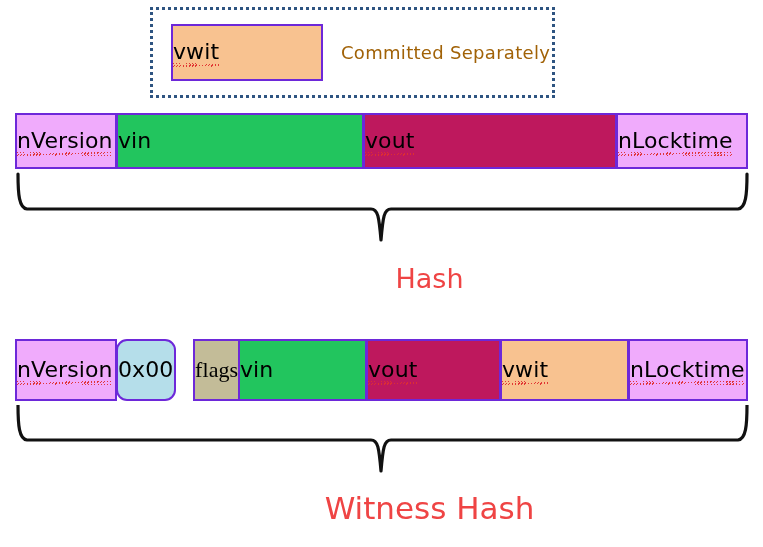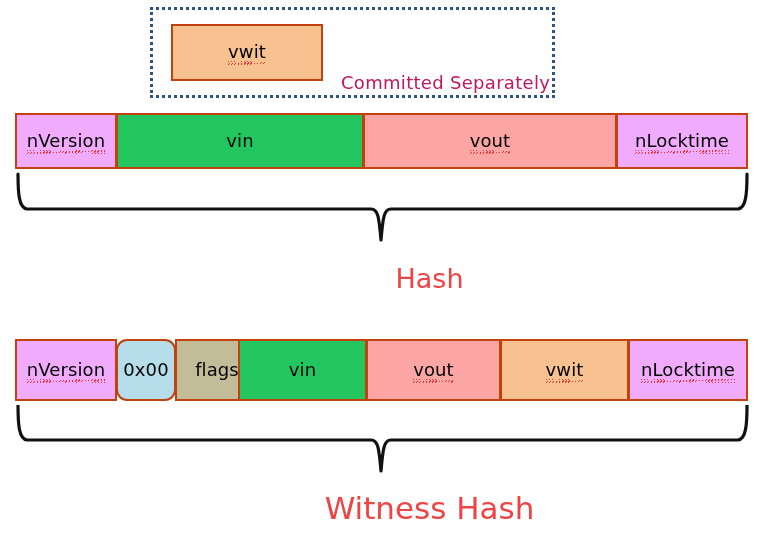--- a/index.html
+++ b/index.html
@@ -29,25 +29,25 @@
     width: 405px;
     height: 91px;
     border: 3px dotted #2E5481;
     box-sizing: border-box;
   }
 
   
   .cell {
     position: absolute;
     box-sizing: border-box;
-    border: 2px solid #c2410c;
+    border: 2px solid #6d28d9;
     display: flex;
     align-items: center;
-    justify-content: center;
-    font-size: 18px;
+    justify-content: flex-start;
+    font-size: 22px;
     line-height: 1;
     letter-spacing: 0.1px;
     white-space: nowrap;
   }
 
   
   .sq {
     position: relative;
     display: inline-block;
     padding-bottom: 1px;
@@ -82,30 +82,30 @@
   .row1 .cell { top: 113px; height: 56px; }
   .r1-nversion  { left: 15px;  width: 102px; }
   .r1-vin       { left: 116px; width: 248px; }
   .r1-vout      { left: 363px; width: 254px; }
   .r1-nlocktime { left: 616px; width: 132px; }
 
   
   .row2 .cell { top: 339px; height: 62px; }
   .r2-nversion  { left: 15px;  width: 102px; }
   .r2-0x00      { left: 116px; width: 60px; border-radius: 11px; }
-  .r2-flags     { left: 175px; width: 84px; }
+  .r2-flags     { left: 193px; width: 84px; font-family: Liberation Serif, serif; }
   .r2-vin       { left: 238px; width: 129px; }
   .r2-vout      { left: 366px; width: 135px; }
   .r2-vwit      { left: 500px; width: 129px; }
   .r2-nlocktime { left: 628px; width: 120px; }
 
   
   .c-cream  { background: #f0abfc; }
   .c-green  { background: #22c55e; }
-  .c-blue   { background: #fca5a5; }
+  .c-blue   { background: #be185d; }
   .c-orange { background: #F8C290; }
   .c-ltblue { background: #B5DEEA; }
   .c-tan    { background: #C3BC98; }
 
   
   .brace {
     position: absolute;
     left: 0;
     width: 763px;
   }
@@ -129,24 +129,23 @@
     top: 490px;
     font-size: 31px;
   }
 
   
   .committed-text {
     position: absolute;
     left: 341px;
     top: 42px;
     font-size: 18px;
-    color: #be185d;
+    color: #a16207;
     white-space: nowrap;
     letter-spacing: 0.3px;
-    margin-top: 30px;
   }
 </style>
 </head>
 <body>
 
 <div class="canvas">
 
   <div class="dotted-box"></div>
 
   <div class="cell vwit-top c-orange">

